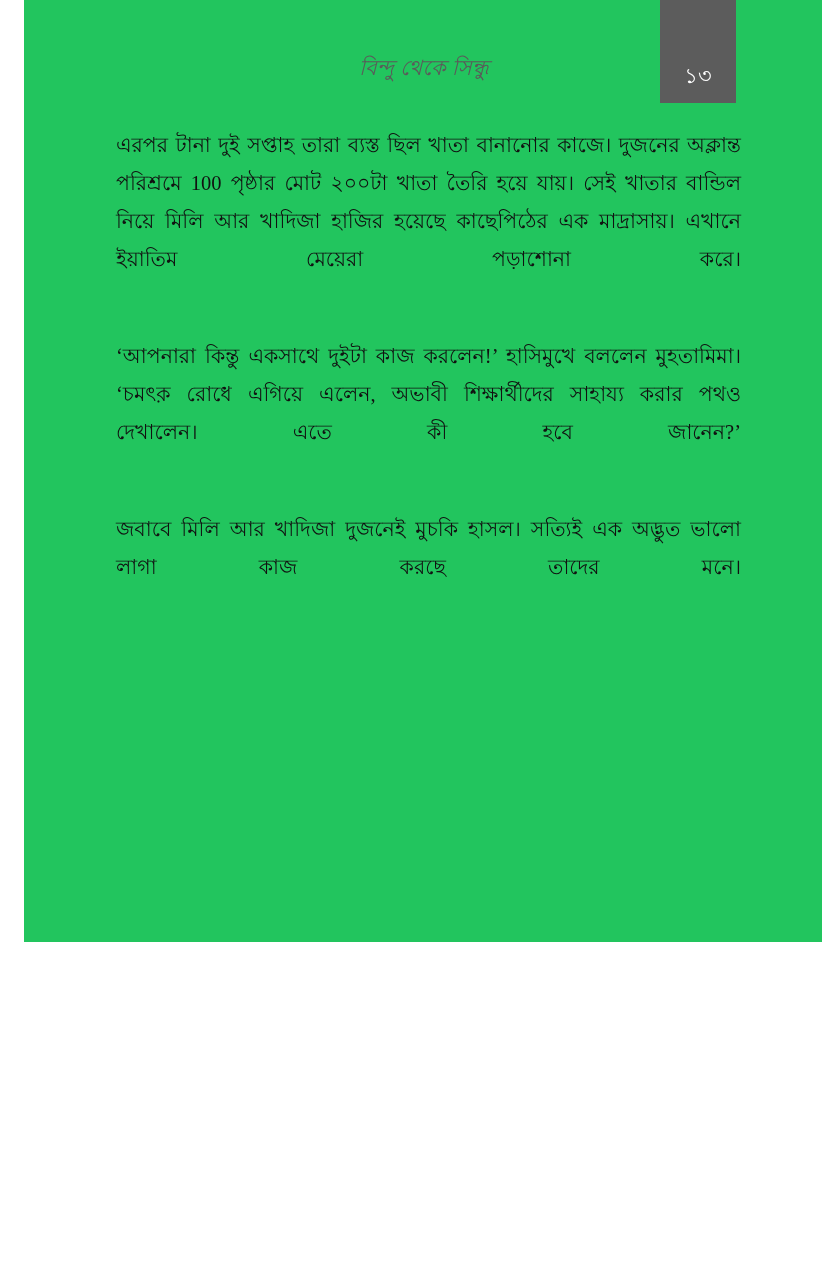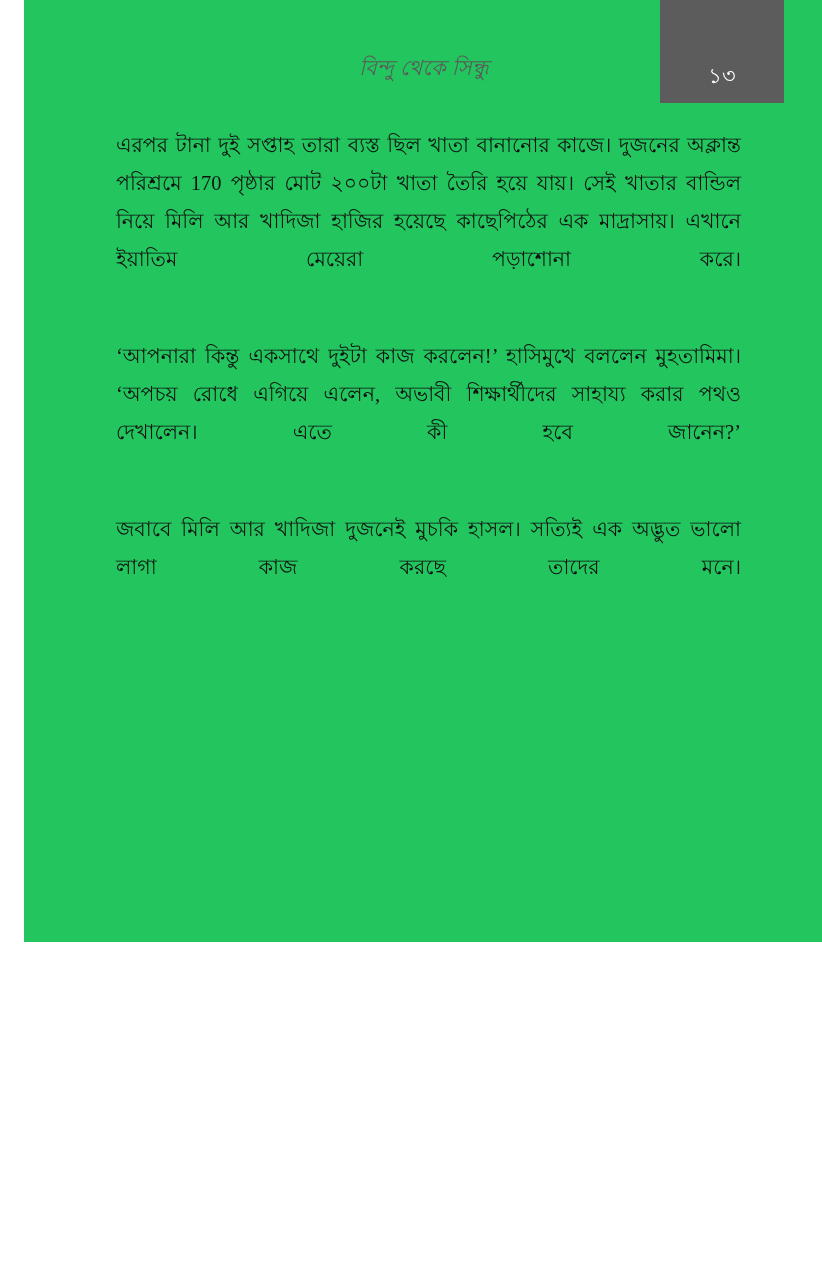--- a/index.html
+++ b/index.html
@@ -37,21 +37,20 @@
     letter-spacing: 0.4px;
     line-height: 1.2;
   }
   .page-number-box {
     position: absolute;
     left: 636px;
     top: 0;
     width: 76px;
     height: 103px;
     background: #5c5c5c;
-    padding-left: 48px;
   }
   .page-number {
     position: absolute;
     left: 0;
     right: 0;
     bottom: 16px;
     text-align: center;
     color: #ffffff;
     font-size: 21px;
     line-height: 1;
@@ -89,19 +88,19 @@
 <div class="page">
 
   <div class="header-band">
     <div class="header-title">বিন্দু থেকে সিন্ধু</div>
     <div class="page-number-box">
       <div class="page-number">১৩</div>
     </div>
   </div>
 
   <div class="body-column">
-    <p class="para">এরপর টানা দুই সপ্তাহ তারা ব্যস্ত ছিল খাতা বানানোর কাজে। দুজনের অক্লান্ত পরিশ্রমে 170 পৃষ্ঠার মোট ২০০টা খাতা তৈরি হয়ে যায়। সেই খাতার বান্ডিল নিয়ে মিলি আর খাদিজা হাজির হয়েছে কাছেপিঠের এক মাদ্রাসায়। এখানে ইয়াতিম মেয়েরা পড়াশোনা করে।</p>
-    <p class="para">‘আপনারা কিন্তু একসাথে দুইটা কাজ করলেন!’ হাসিমুখে বললেন মুহতামিমা। ‘অপচয় রোধে এগিয়ে এলেন, অভাবী শিক্ষার্থীদের সাহায্য করার পথও দেখালেন। এতে কী হবে জানেন?’</p>
+    <p class="para">এরপর টানা দুই সপ্তাহ তারা ব্যস্ত ছিল খাতা বানানোর কাজে। দুজনের অক্লান্ত পরিশ্রমে 100 পৃষ্ঠার মোট ২০০টা খাতা তৈরি হয়ে যায়। সেই খাতার বান্ডিল নিয়ে মিলি আর খাদিজা হাজির হয়েছে কাছেপিঠের এক মাদ্রাসায়। এখানে ইয়াতিম মেয়েরা পড়াশোনা করে।</p>
+    <p class="para">‘আপনারা কিন্তু একসাথে দুইটা কাজ করলেন!’ হাসিমুখে বললেন মুহতামিমা। ‘চমৎক় রোধে এগিয়ে এলেন, অভাবী শিক্ষার্থীদের সাহায্য করার পথও দেখালেন। এতে কী হবে জানেন?’</p>
     <p class="para">জবাবে মিলি আর খাদিজা দুজনেই মুচকি হাসল। সত্যিই এক অদ্ভুত ভালো লাগা কাজ করছে তাদের মনে।</p>
 
   </div>
 
 </div>
 
 </body></html>

